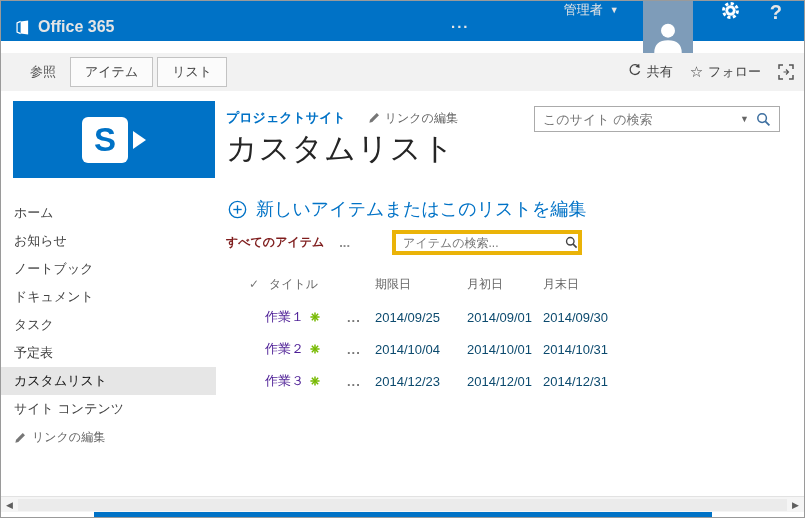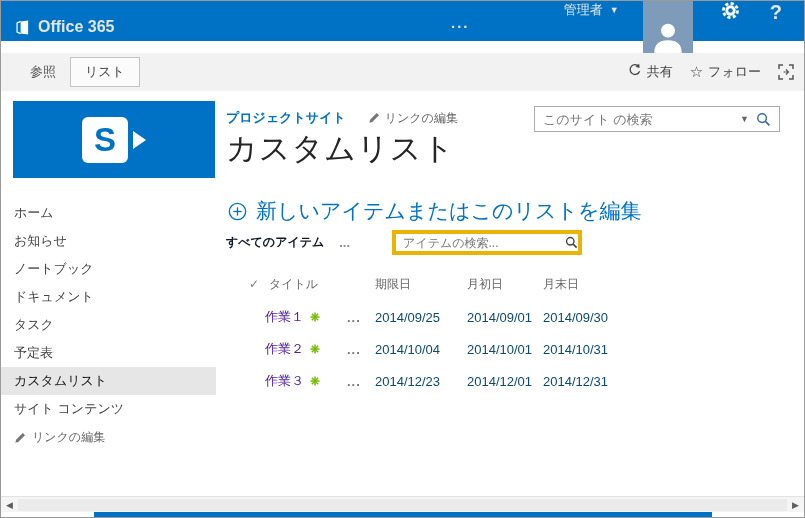--- a/index.html
+++ b/index.html
@@ -40,23 +40,23 @@
   .site-link { font-size:13px; font-weight:bold; color:#0072C6; cursor:pointer; }
   .editlinks-top { color:#666; font-size:12px; display:flex; gap:5px; align-items:center; margin-left:22px; cursor:pointer; }
   .site-search { position:absolute; top:105px; right:24px; width:246px; height:26px; border:1px solid #ababab; background:#fff; display:flex; align-items:center; }
   .site-search input { flex:1; border:none; outline:none; font-size:13px; padding:0 8px; color:#8b5cf6; font-family:inherit; background:transparent; }
   .site-search input::placeholder, .item-search input::placeholder { color:#767676; opacity:1; }
   .search-caret { color:#666; font-size:9px; padding:0 7px; cursor:pointer; }
   .search-glass { color:#3c6e9f; margin-right:8px; cursor:pointer; display:flex; align-items:center; }
   .page-title { position:absolute; top:127px; left:225px; font-size:31px; font-weight:300; color:#252525; letter-spacing:1px; }
 
   
-  .new-item { position:absolute; top:196px; left:227px; display:flex; align-items:center; gap:9px; color:#0072C6; font-size:21px; cursor:pointer; }
+  .new-item { position:absolute; top:196px; left:227px; display:flex; align-items:center; gap:9px; color:#0072C6; font-size:18px; cursor:pointer; }
   .view-row { position:absolute; top:229px; left:225px; display:flex; align-items:center; height:25px; }
-  .view-label { font-size:12px; font-weight:bold; color:#0f172a; cursor:pointer; }
+  .view-label { font-size:12px; font-weight:bold; color:#7f1d1d; cursor:pointer; }
   .view-more { margin-left:15px; color:#8a8a8a; font-size:13px; font-weight:bold; cursor:pointer; }
   .item-search { margin-left:42px; width:190px; height:25px; border:4px solid #eab308; background:#fff; display:flex; align-items:center; }
   .item-search input { flex:1; border:none; outline:none; font-size:12px; padding:0 7px; color:#444; font-family:inherit; background:transparent; }
   .item-glass { color:#444; margin-right:7px; display:flex; align-items:center; cursor:pointer; }
 
   .list-table { position:absolute; top:266px; left:248px; }
   .trow { display:grid; grid-template-columns:16px 82px 28px 92px 76px 90px; align-items:center; height:32px; }
   .thead { height:34px; font-size:12px; color:#666; }
   .thead .hcell { cursor:pointer; }
   .check-h { font-size:12px; color:#777; }
@@ -110,20 +110,21 @@
             <circle cx="10" cy="10" r="2.4" fill="#0072C6"></circle>
           </svg>
       </div>
       <div class="help-btn">?</div>
     </div>
   </header>
 
   <div class="ribbon">
     <div class="ribbon-tabs">
       <div class="ribbon-tab">参照</div>
+      <div class="ribbon-tab boxed">アイテム</div>
       <div class="ribbon-tab boxed">リスト</div>
     </div>
     <div class="ribbon-actions">
       <div class="ribbon-action">
         <span>
           <svg viewBox="0 0 16 16" width="14" height="14">
               <path d="M13.3 9.5 A5.6 5.6 0 1 1 12.4 4" fill="none" stroke="#444" stroke-width="1.5"></path>
               <path d="M12.8 0.8 L13.2 5.6 L8.6 4.2 Z" fill="#444"></path>
             </svg>
         </span>

